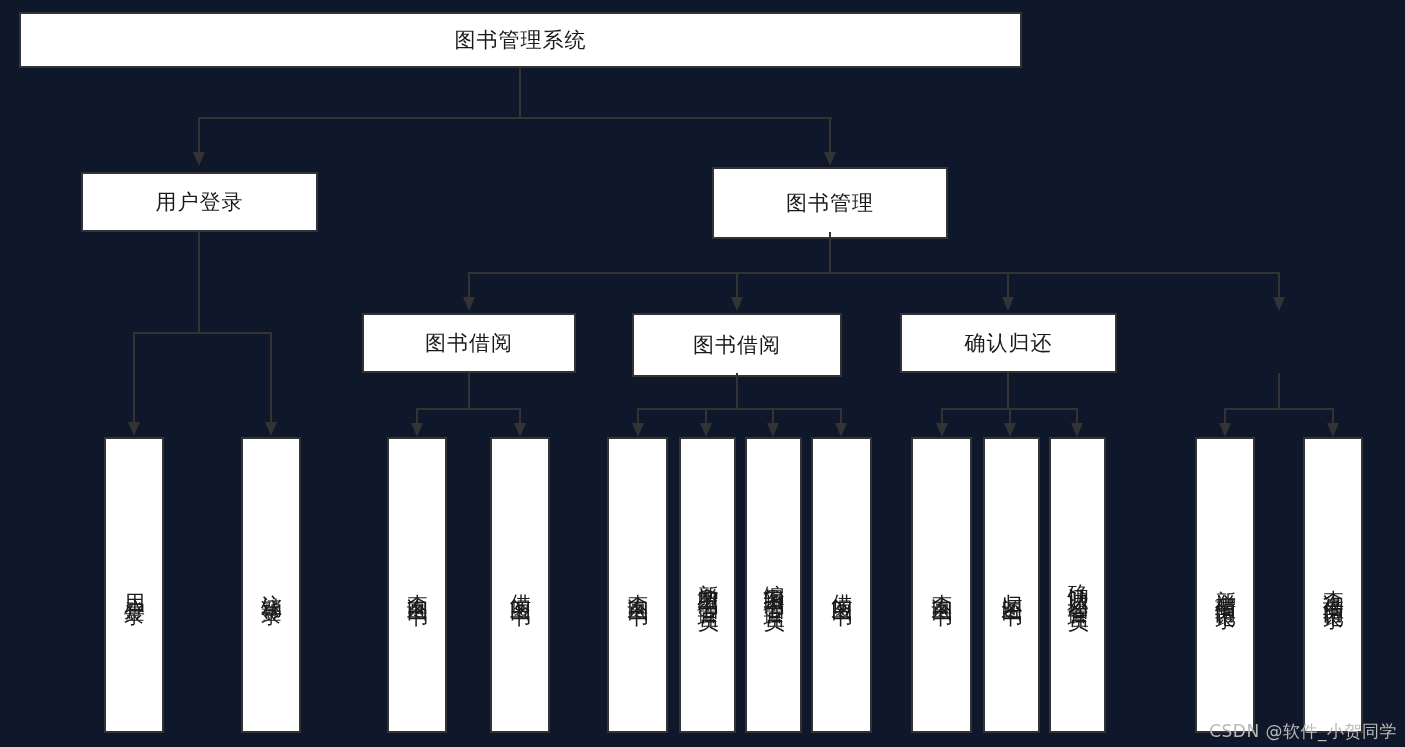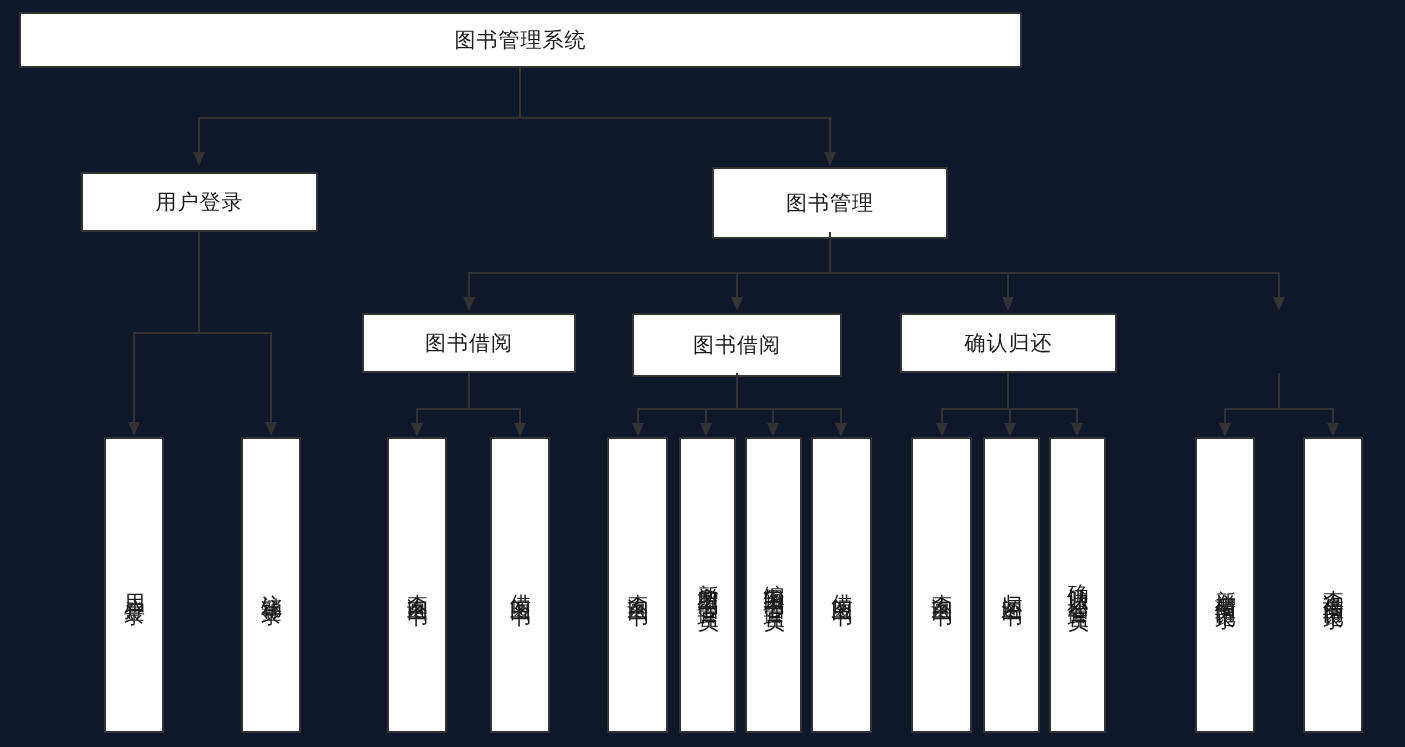--- a/index.html
+++ b/index.html
@@ -200,14 +200,15 @@
   <div class="vline" style="left:1332px; top:408px; width:2px; height:16px;"></div>
   <div class="arrow" style="left:1327px; top:423px;"></div>
 
   <div class="node v" style="left:1195px; top:437px; width:60px; height:296px;">
     <span class="lbl">新增借阅记录</span>
   </div>
   <div class="node v" style="left:1303px; top:437px; width:60px; height:296px;">
     <span class="lbl">查询借阅记录</span>
   </div>
 
+  <div id="watermark">CSDN @软件_小贺同学</div>
 
 </div>
 
 </body></html>

